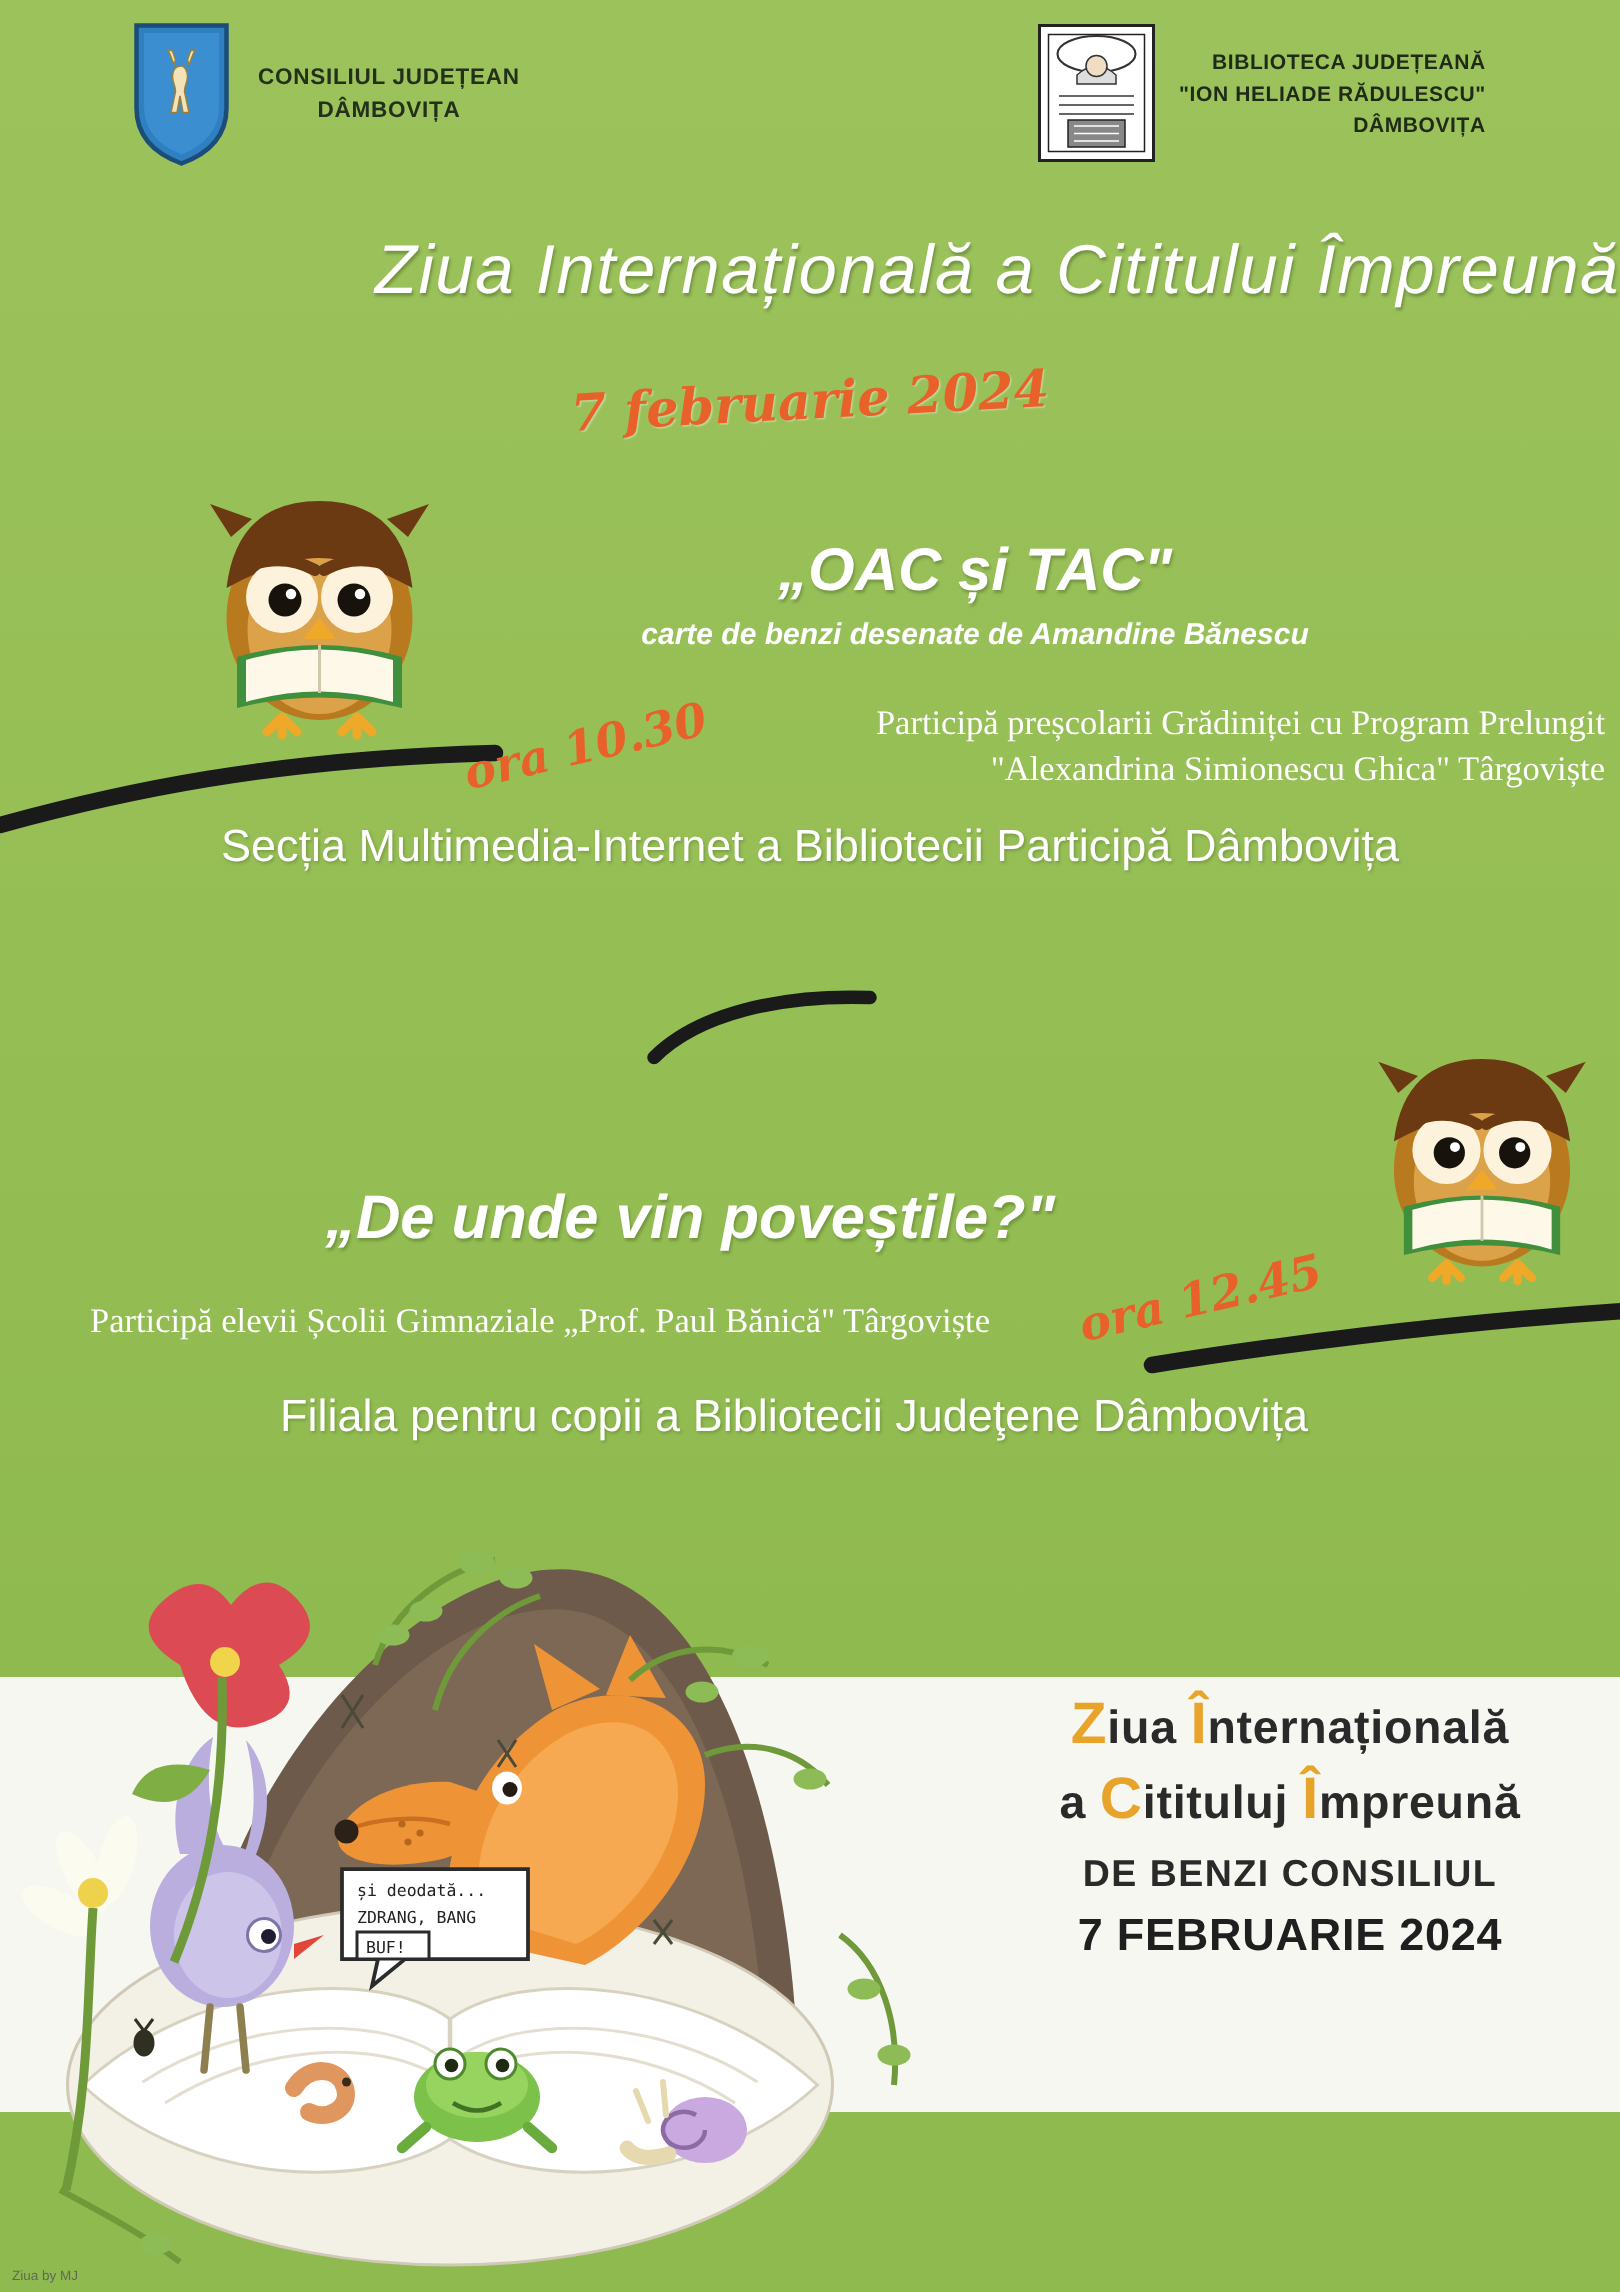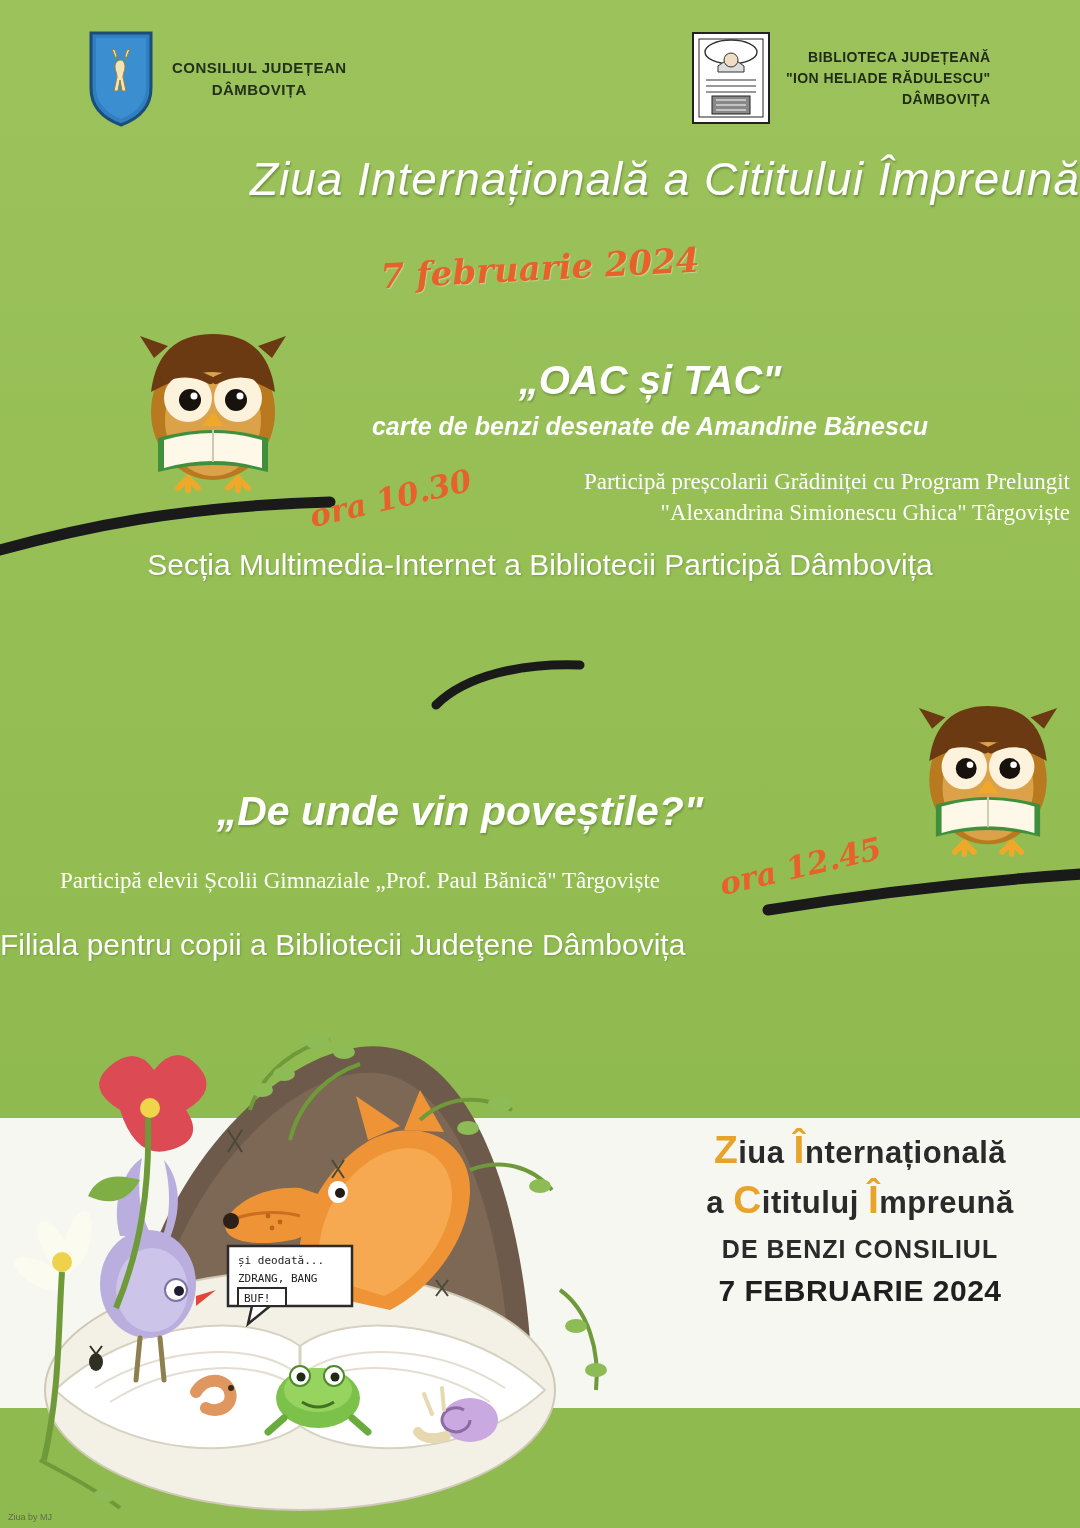--- a/index.html
+++ b/index.html
@@ -18,21 +18,21 @@
     position: relative;
     width: 1080px;
     height: 1528px;
     background: linear-gradient(180deg, #9cc25c 0%, #93bd52 55%, #8fba4f 72%, #8fba4f 100%);
     overflow: hidden;
   }
 
   
   .header {
     position: absolute;
-    top: 22px;
+    top: 6px;
     left: 0;
     width: 1080px;
     height: 120px;
   }
   .cj-block {
     position: absolute;
     left: 88px;
     top: 8px;
     display: flex;
     align-items: center;
@@ -112,21 +112,21 @@
     font-style: italic;
     color: #ffffff;
     text-shadow: 1px 2px 2px rgba(40,60,20,0.3);
   }
   .ev1-sub {
     position: absolute;
     top: 412px;
     left: 250px;
     width: 800px;
     text-align: center;
-    font-size: 25px;
+    font-size: 20px;
     font-weight: bold;
     font-style: italic;
     color: #ffffff;
   }
   .ev1-part {
     position: absolute;
     top: 466px;
     left: 470px;
     width: 600px;
     text-align: right;
@@ -189,21 +189,21 @@
     font-weight: bold;
     font-size: 31px;
     color: #e8602a;
     transform: rotate(-13deg);
   }
   .loc2 {
     position: absolute;
     top: 928px;
     left: 0;
     width: 872px;
-    text-align: left;
+    text-align: right;
     font-size: 30px;
     color: #ffffff;
     text-shadow: 1px 1px 2px rgba(40,60,20,0.25);
   }
 
   
   .branch {
     position: absolute;
     pointer-events: none;
   }

